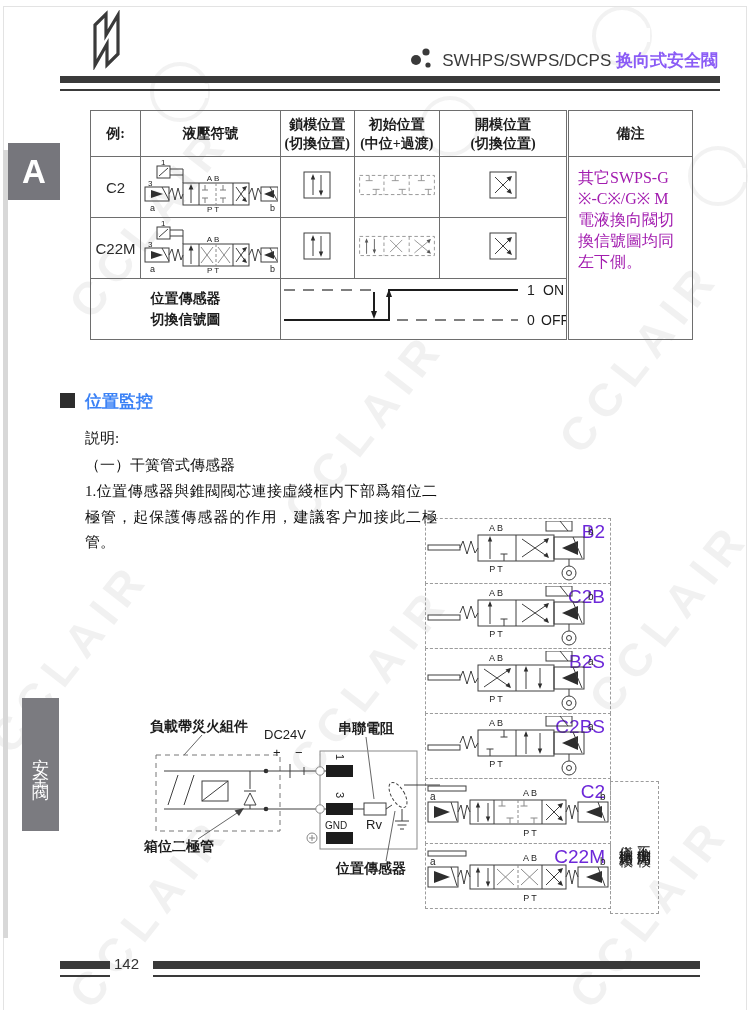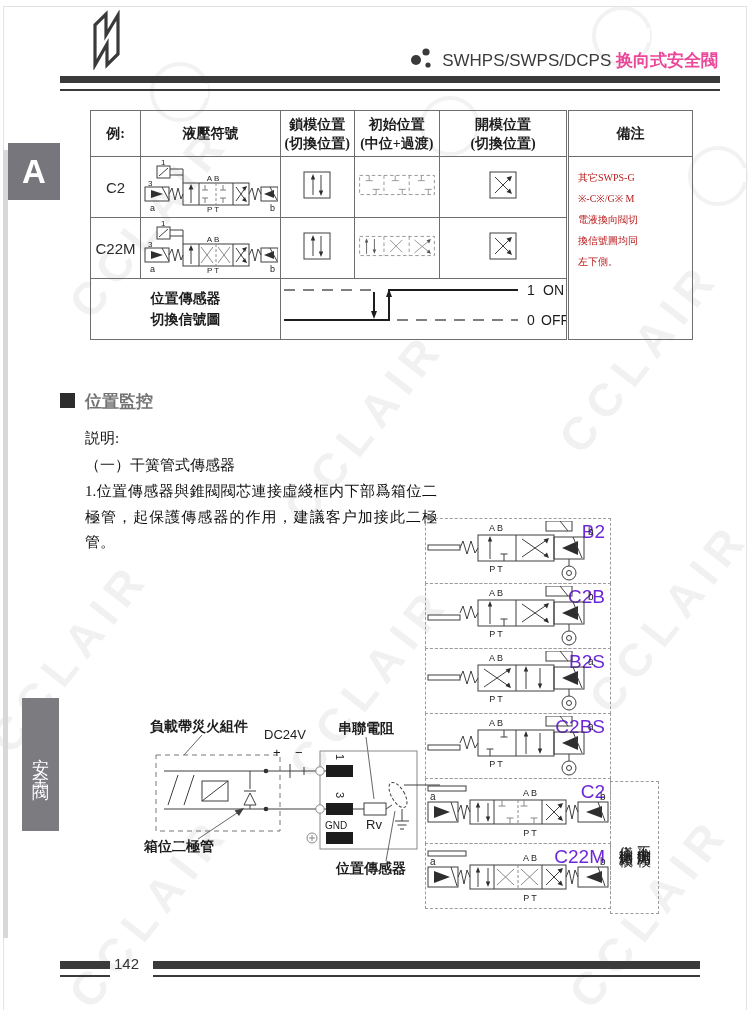--- a/index.html
+++ b/index.html
@@ -10,43 +10,43 @@
   .wm{position:absolute;color:rgba(70,70,70,0.075);font-size:46px;font-weight:bold;
       letter-spacing:9px;transform:rotate(-52deg);white-space:nowrap;
       font-family:"Liberation Sans",sans-serif;}
   .wmc{position:absolute;width:52px;height:52px;border:4px solid rgba(70,70,70,0.07);
        border-radius:50%;}
   .wmc i{position:absolute;right:-2px;top:18px;width:14px;height:14px;background:#fff;}
   
   .logo{position:absolute;left:88px;top:10px;}
   .header-title{position:absolute;left:360px;top:44px;width:358px;text-align:right;
       font-size:17px;color:#3b3b3b;white-space:nowrap;}
-  .header-title .cjkb{font-weight:bold;color:#ec4899;}
+  .header-title .cjkb{font-weight:bold;color:#8b5cf6;}
   .dots{position:relative;top:3px;margin-right:4px;}
   .rule-thick{position:absolute;left:60px;width:660px;top:76px;height:7px;background:#3a3a3a;}
   .rule-thin{position:absolute;left:60px;width:660px;top:89px;height:2px;background:#3a3a3a;}
   
   .tab-a{position:absolute;left:8px;top:143px;width:52px;height:57px;background:#76767c;
       color:#fff;font-size:33px;font-weight:bold;display:flex;align-items:center;justify-content:center;}
   .strip{position:absolute;left:3px;top:150px;width:5px;height:788px;background:#d8d8d8;}
   .safety-bar{position:absolute;left:22px;top:698px;width:37px;height:133px;background:#7b7b80;
       color:#fff;display:flex;align-items:center;justify-content:center;}
   .safety-bar span{writing-mode:vertical-lr;text-orientation:upright;font-size:17px;
       letter-spacing:13px;font-family:"Liberation Serif",serif;}
   
   .spec-table{position:absolute;left:90px;top:110px;border-collapse:collapse;table-layout:fixed;}
   .spec-table th,.spec-table td{border:1px solid #6e6e6e;padding:0;text-align:center;vertical-align:middle;}
   .spec-table th{font-family:"Liberation Serif",serif;font-weight:bold;font-size:14px;line-height:19px;color:#1d1d1d;}
   .model-cell{font-size:15px;color:#2a2a2a;}
   .dbl{border-left:3px double #6e6e6e !important;}
   .remark-cell{text-align:left !important;vertical-align:top !important;padding:10px 4px 0 9px !important;
-      font-family:"Liberation Serif",serif;font-size:10px;line-height:21px;color:#b91c1c;}
+      font-family:"Liberation Serif",serif;font-size:16px;line-height:21px;color:#a21caf;}
   .siglabel{font-family:"Liberation Serif",serif;font-weight:bold;font-size:14px;line-height:21px;color:#1d1d1d;}
   
-  .sec-head{position:absolute;left:60px;top:390px;font-size:17px;font-weight:bold;color:#737373;}
+  .sec-head{position:absolute;left:60px;top:390px;font-size:17px;font-weight:bold;color:#3b82f6;}
   .sec-square{display:inline-block;width:15px;height:15px;background:#2d2d2d;margin-right:10px;
       position:relative;top:1px;}
   .paras{position:absolute;left:85px;top:426px;width:352px;font-family:"Liberation Serif",serif;
       font-size:15px;line-height:25.5px;color:#111;text-align:justify;}
   .paras p{margin:0 0 1px 0;}
   .paras .bold{font-weight:bold;font-size:15.5px;}
   
   .diagrams{position:absolute;left:425px;top:518px;width:235px;height:398px;}
   .diagram-item{position:relative;width:186px;height:66px;border:1px dashed #9c9c9c;
       box-sizing:border-box;margin-top:-1px;}

